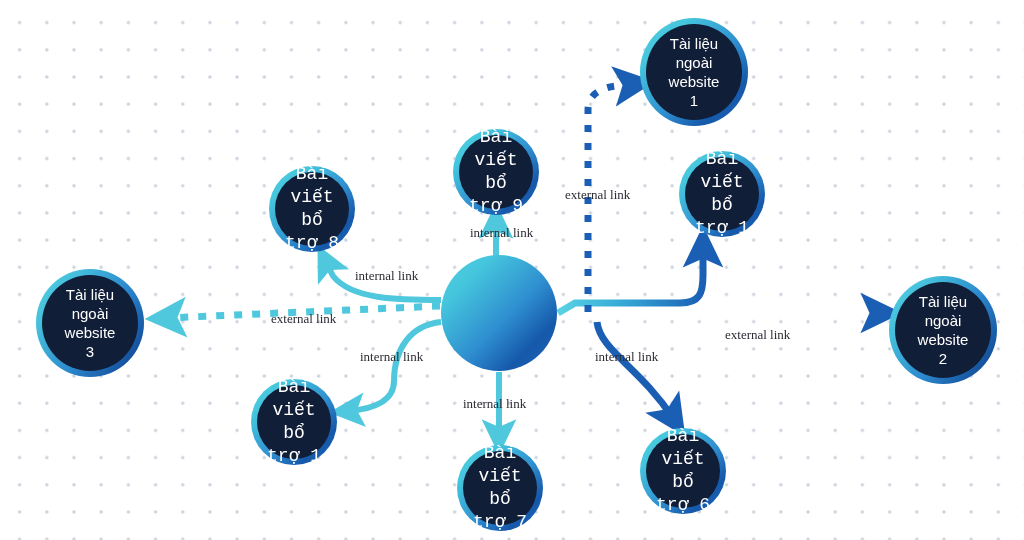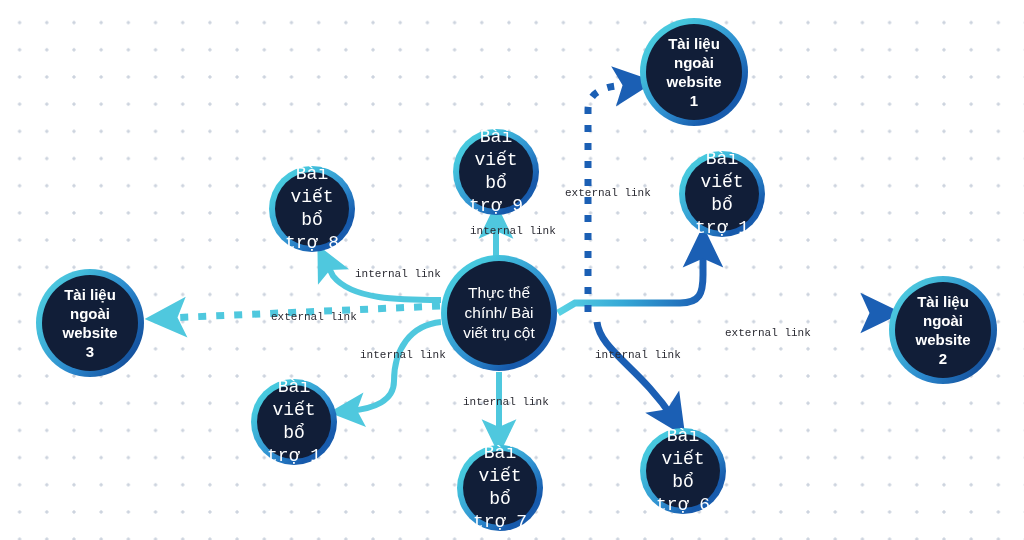--- a/index.html
+++ b/index.html
@@ -48,27 +48,27 @@
     position: absolute;
     border-radius: 50%;
     z-index: 4;
     background: linear-gradient(135deg, #4ecfe0 0%, #45c6dd 22%, #2f8fd0 55%, #1659ab 78%, #1d64b4 100%);
   }
   .ring.flip {
     background: linear-gradient(125deg, #55d3e2 0%, #44bddb 25%, #2a86cc 58%, #15539f 85%, #1f6ab6 100%);
   }
   .edge-label {
     position: absolute;
-    font-size: 11px;
+    font-size: 13px;
     color: #2b2b33;
     white-space: nowrap;
     z-index: 6;
-    font-family: Liberation Mono, monospace;
-  }
-  .big-node-text { font-size: 15px; font-weight: 700; }
+    font-family: Liberation Serif, serif;
+  }
+  .big-node-text { font-size: 15px; font-weight: 400; }
   .hub-text { font-size: 15.5px; }
   .small-node-text { font-size: 18px; font-family: Liberation Mono, monospace; }
 </style>
 </head>
 <body>
 
 <div id="canvas">
 
   <svg id="edges" viewBox="0 0 1024 540" xmlns="http://www.w3.org/2000/svg">
     <defs>
@@ -98,27 +98,20 @@
     <path d="M 558,313 L 575,303 L 680,303 C 700,303 703,293 703,275 L 703,248" stroke="url(#grad-right)" stroke-width="7" fill="none" marker-end="url(#ah-blue)"></path>
 
     <path d="M 588,312 L 588,110 C 588,95 600,88 616,86 L 633,84" stroke="#1b5fb4" stroke-width="7" fill="none" stroke-dasharray="7 11" stroke-linecap="butt" marker-end="url(#ah-blue)"></path>
 
     <path d="M 560,313 L 880,313" stroke="url(#grad-right)" stroke-width="7" fill="none" stroke-dasharray="8 11" stroke-linecap="butt" marker-end="url(#ah-blue)"></path>
 
     <path d="M 440,306 L 167,318" stroke="#4fc8de" stroke-width="7" fill="none" stroke-dasharray="8 10" stroke-linecap="butt" marker-end="url(#ah-cyan)"></path>
   </svg>
 
   <div class="ring" style="left:441px; top:255px; width:116px; height:116px;"></div>
-  <div class="node hub-text" style="left:447px; top:261px; width:104px; height:104px;">
-    <div class="label">
-      <div>Thực thể</div>
-      <div>chính/ Bài</div>
-      <div>viết trụ cột</div>
-    </div>
-  </div>
 
   <div class="ring" style="left:640px; top:18px; width:108px; height:108px;"></div>
   <div class="node big-node-text" style="left:646px; top:24px; width:96px; height:96px;">
     <div class="label">
       <div>Tài liệu</div>
       <div>ngoài website</div>
       <div>1</div>
     </div>
   </div>
 

